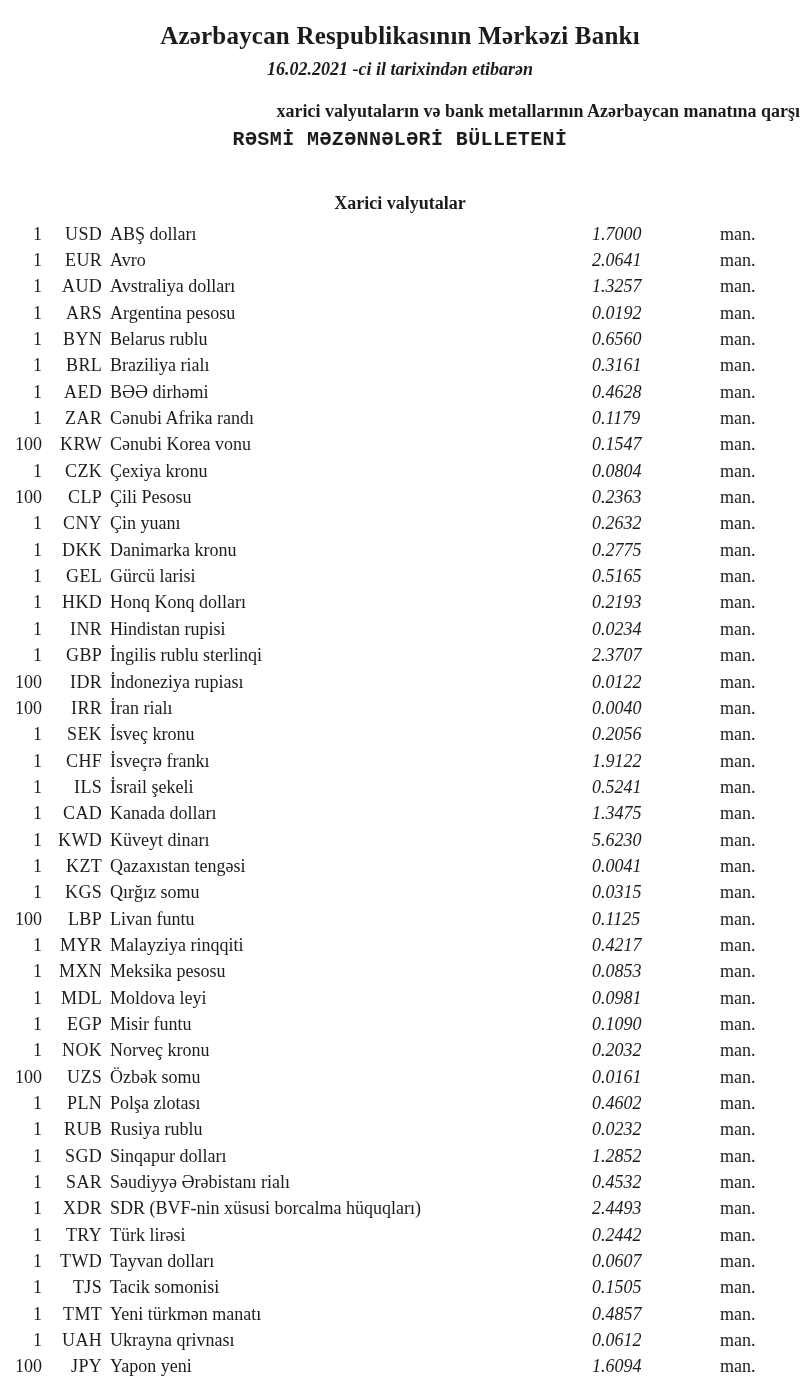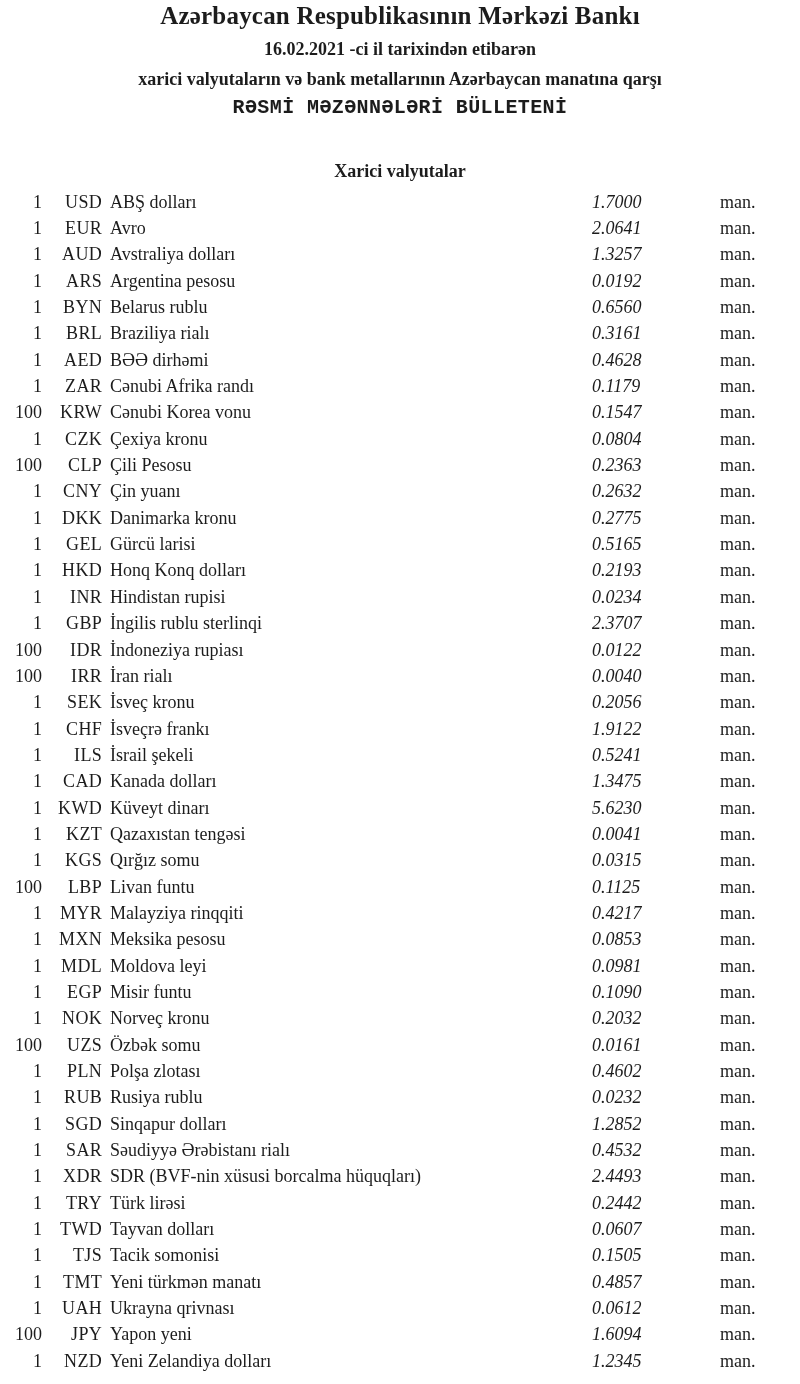--- a/index.html
+++ b/index.html
@@ -13,37 +13,39 @@
     color: #1c1c1c;
     font-family: "Liberation Serif", "DejaVu Serif", serif;
     overflow: hidden;
   }
   .page {
     width: 800px;
     height: 1384px;
   }
   .header {
     text-align: center;
-    padding-top: 2px;
+    padding-top: 22px;
     font-weight: bold;
   }
   .bank-name {
     font-size: 25px;
     line-height: 28px;
     letter-spacing: 0.2px;
   }
   .date-line {
     font-size: 18px;
     line-height: 22px;
     margin-top: 8px;
+    font-style: italic;
   }
   .subject-line {
     font-size: 18px;
     line-height: 22px;
-    margin-top: 8px;
+    margin-top: 20px;
+    text-align: right;
   }
   .bulletin-line {
     font-size: 20px;
     line-height: 24px;
     margin-top: 6px;
     letter-spacing: 0.4px;
     font-family: Liberation Mono, monospace;
   }
   .section-title {
     text-align: center;

